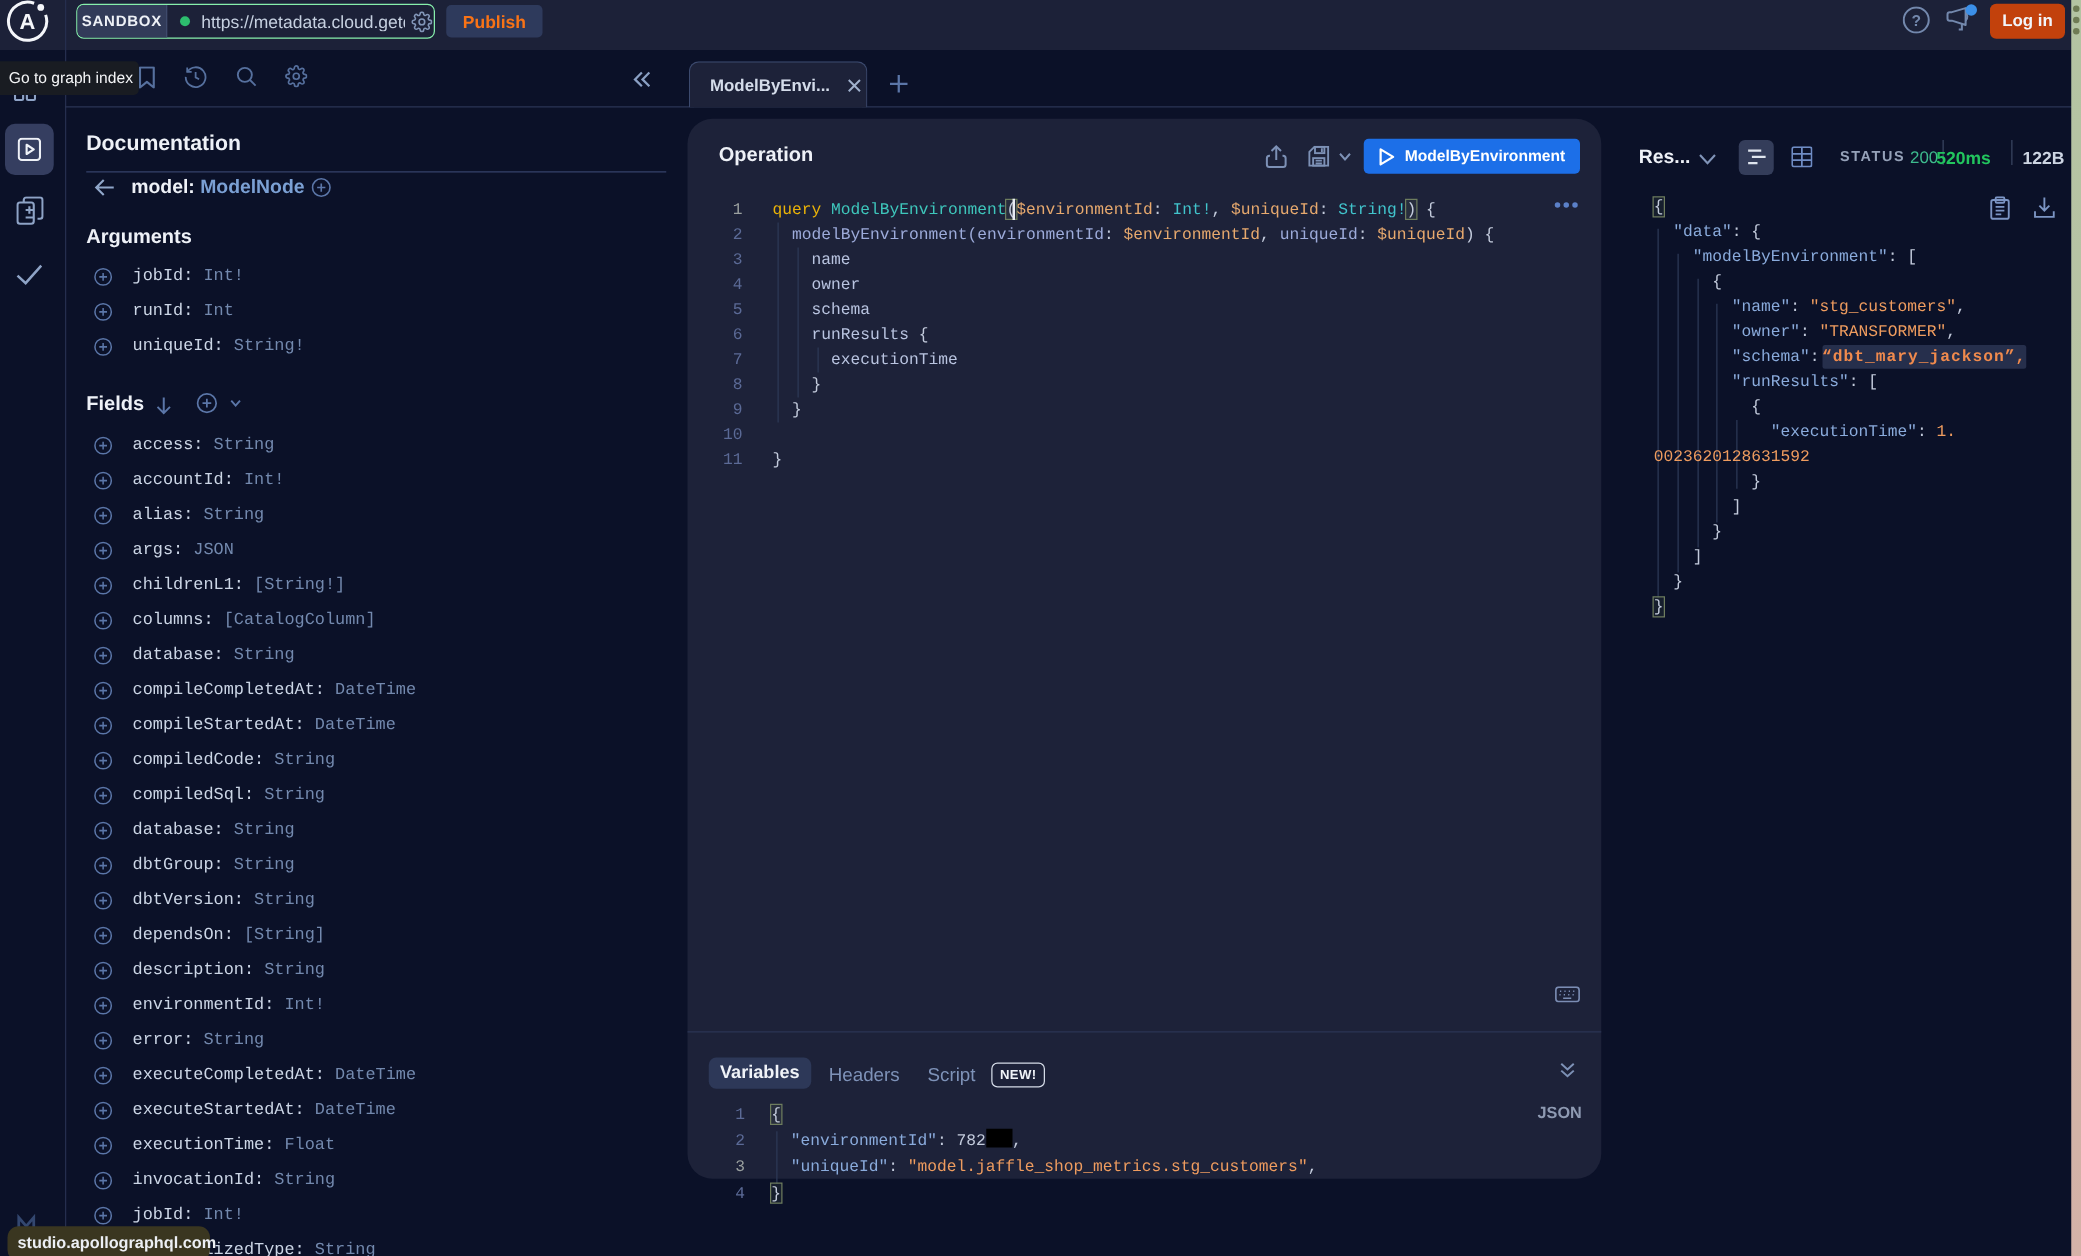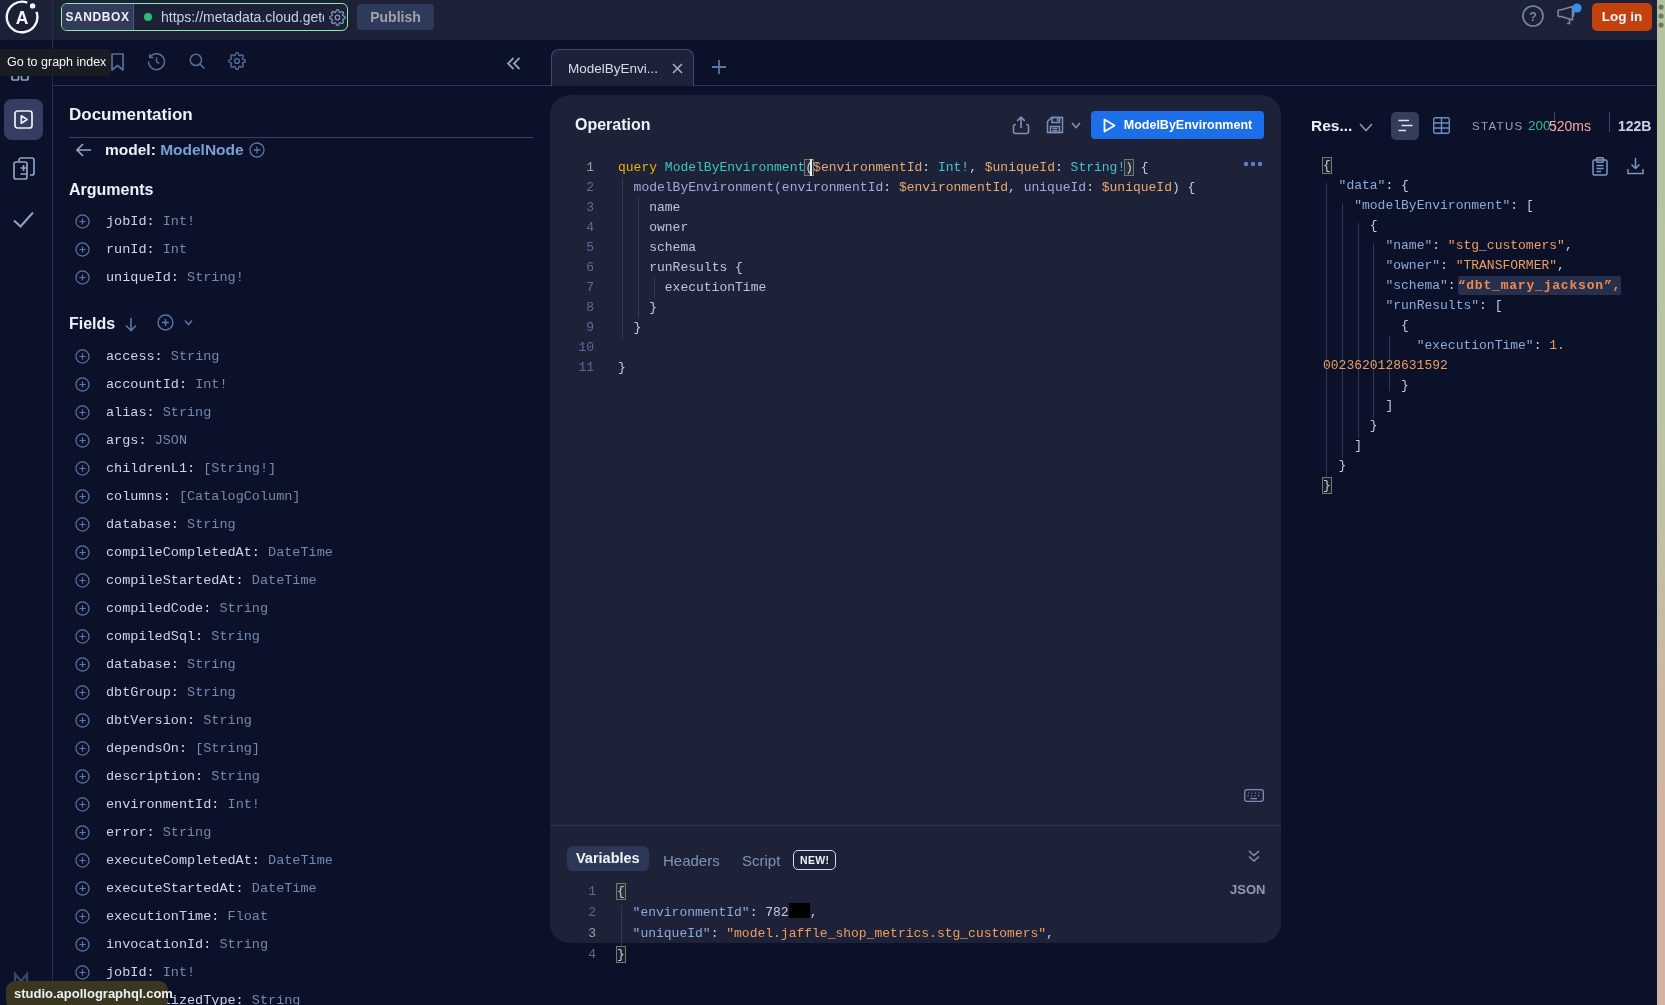--- a/index.html
+++ b/index.html
@@ -11,27 +11,27 @@
 
   
   #topbar { position:absolute; left:0; top:0; width:1665px; height:40px; background:#1c2138; }
   #sideline { position:absolute; left:52px; top:0; width:1px; height:1005px; background:#252e4e; }
   #urlgroup { position:absolute; left:61px; top:3px; width:287px; height:28px; border:1px solid #86efac; border-radius:6px; display:flex; }
   #sandboxseg { width:72px; height:100%; background:#323b59; border-right:1px solid #4b5a7e; border-radius:5px 0 0 5px; display:flex; align-items:center; justify-content:center; }
   #sandboxseg span { color:#eef1f7; font-weight:bold; font-size:12px; letter-spacing:0.6px; }
   #urlseg { flex:1; display:flex; align-items:center; padding-left:10px; overflow:hidden; }
   .greendot { width:8px; height:8px; border-radius:50%; background:#2dbd6e; margin-right:9px; flex:none; }
   #urltext { color:#c6d0e0; font-size:14px; white-space:nowrap; width:163px; overflow:hidden; }
-  #publishbtn { position:absolute; left:357px; top:4px; width:77px; height:26px; background:#2e3a5c; border-radius:4px; color:#a3a3a3; font-weight:bold; font-size:14px; text-align:center; line-height:26px; }
+  #publishbtn { position:absolute; left:357px; top:4px; width:77px; height:26px; background:#2e3a5c; border-radius:4px; color:#f97316; font-weight:bold; font-size:14px; text-align:center; line-height:26px; }
   #loginbtn { position:absolute; left:1592px; top:3px; width:60px; height:28px; background:#c2410c; border-radius:5px; color:#f2f5fa; font-weight:bold; font-size:13.5px; text-align:center; line-height:28px; }
 
   
   #rowline { position:absolute; left:52px; top:85px; width:1613px; height:1px; background:#2b3554; }
   #tab { position:absolute; left:551px; top:49px; width:143px; height:37px; background:#1d2239; border:1px solid #3c4a6e; border-bottom:none; border-radius:8px 8px 0 0; display:flex; align-items:center; padding-left:16px; }
-  #tab .tabtext { color:#d4dcea; font-size:13.5px; }
+  #tab .tabtext { color:#d4dcea; font-size:13.5px;font-weight:bold; }
 
   
   #tooltip { position:absolute; left:0; top:49px; width:111px; height:27px; background:#191c22; border-radius:0 4px 4px 0; color:#f4f5f7; font-size:12.5px; line-height:27px; padding-left:7px; white-space:nowrap; overflow:hidden; }
   #bubble { position:absolute; left:6px; top:981px; width:162px; height:28px; background:#3a3620; border-radius:9px; color:#eceff4; font-weight:bold; font-size:13px; line-height:25px; padding-left:8px; }
 
   
   #docpanel { position:absolute; left:53px; top:95px; width:495px; height:910px; }
   .h1 { color:#eef1f7; font-weight:bold; }
   .docname { color:#ccd6e6; }
   .doctype { color:#7389ae; }
@@ -472,24 +472,24 @@
       <path d="M1 1 L7 7.5 L13 1"></path>
     </svg>
     <div class="icbtn" style="left:108px;top:26px;"></div>
     <svg class="abs" style="left:115px;top:33px;" width="15" height="13" viewBox="0 0 15 13" fill="none" stroke="#dfe5ee" stroke-width="1.7">
       <path d="M0.5 1.5 H11 M3.5 6.5 H14.5 M0.5 11.5 H8"></path>
     </svg>
     <svg class="abs" style="left:150px;top:31px;" width="17" height="17" viewBox="0 0 17 17" fill="none" stroke="#6f8cc4" stroke-width="1.4">
       <rect x="0.7" y="0.7" width="15.6" height="15.6" rx="1.5"></rect>
       <path d="M0.7 6 H16.3 M0.7 11 H16.3 M8.5 0.7 V16.3"></path>
     </svg>
-    <div class="abs" style="left:189px;top:34px;color:#95a1b8;font-size:11.5px;font-weight:normal;letter-spacing:1.3px;">STATUS</div>
+    <div class="abs" style="left:189px;top:34px;color:#95a1b8;font-size:11.5px;font-weight:bold;letter-spacing:1.3px;">STATUS</div>
     <div class="abs" style="left:245px;top:32px;color:#3dba8d;font-size:13.5px;">200</div>
     <div class="abs" style="left:271px;top:26px;width:1px;height:20px;background:#3a4560;"></div>
-    <div class="abs" style="left:266px;top:32px;color:#fca5a5;font-size:14px;font-weight:normal;">520ms</div>
+    <div class="abs" style="left:266px;top:32px;color:#22c55e;font-size:14px;font-weight:bold;">520ms</div>
     <div class="abs" style="left:326px;top:26px;width:1px;height:20px;background:#3a4560;"></div>
     <div class="abs" style="left:335px;top:32px;color:#cdd5e2;font-size:14px;font-weight:bold;">122B</div>
 
     <svg class="abs" style="left:309px;top:71px;" width="16" height="19" viewBox="0 0 16 19" fill="none" stroke="#7c95c4" stroke-width="1.5">
       <rect x="1" y="3" width="14" height="15" rx="1.5"></rect>
       <rect x="4.5" y="0.8" width="7" height="4.4" rx="1"></rect>
       <path d="M4.5 8.5 H11.5 M4.5 11.5 H11.5 M4.5 14.5 H9"></path>
     </svg>
     <svg class="abs" style="left:344px;top:71px;" width="17" height="18" viewBox="0 0 17 18" fill="none" stroke="#7c95c4" stroke-width="1.5">
       <path d="M8.5 1 V11 M4.5 7.5 L8.5 11.5 L12.5 7.5"></path>

